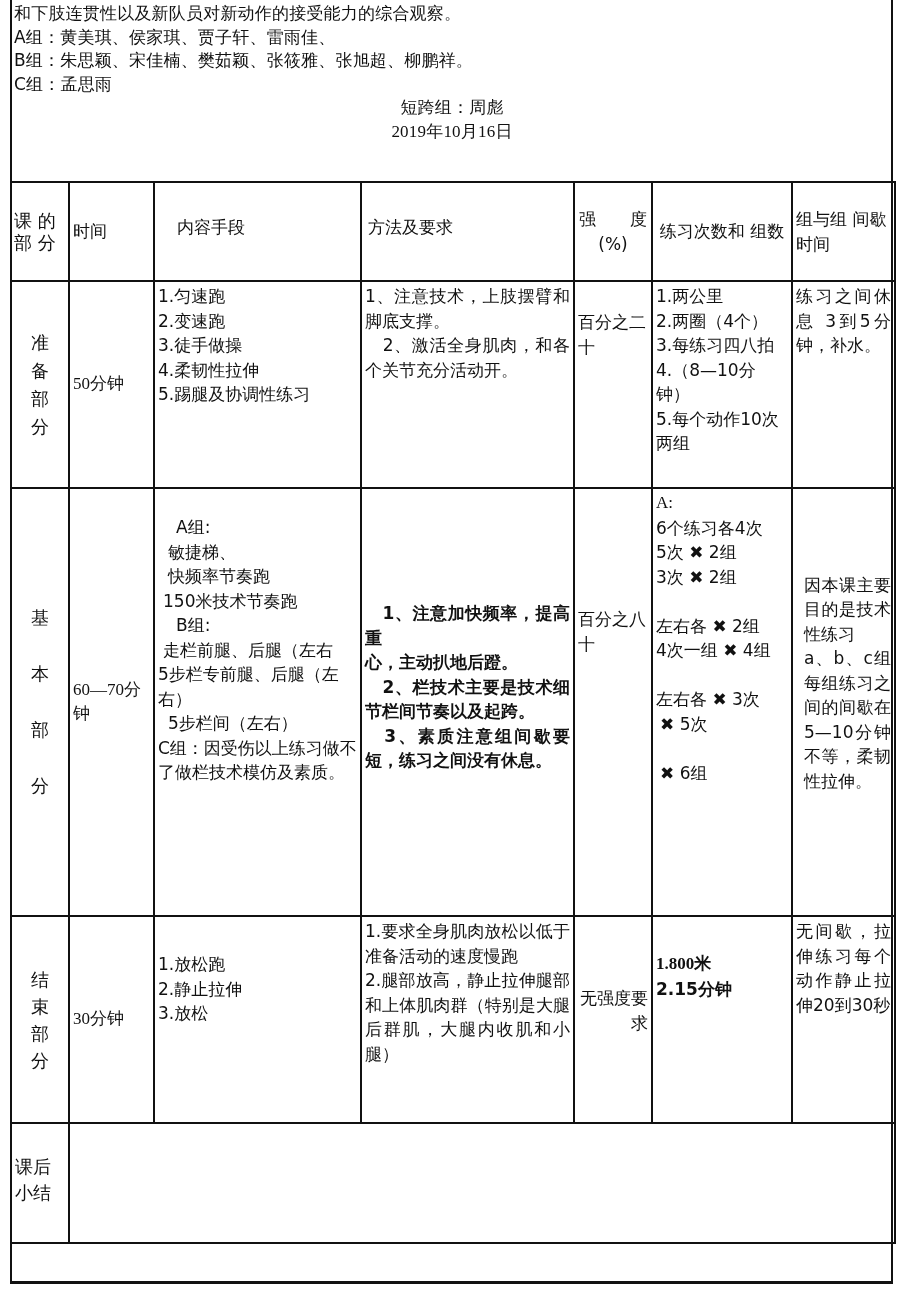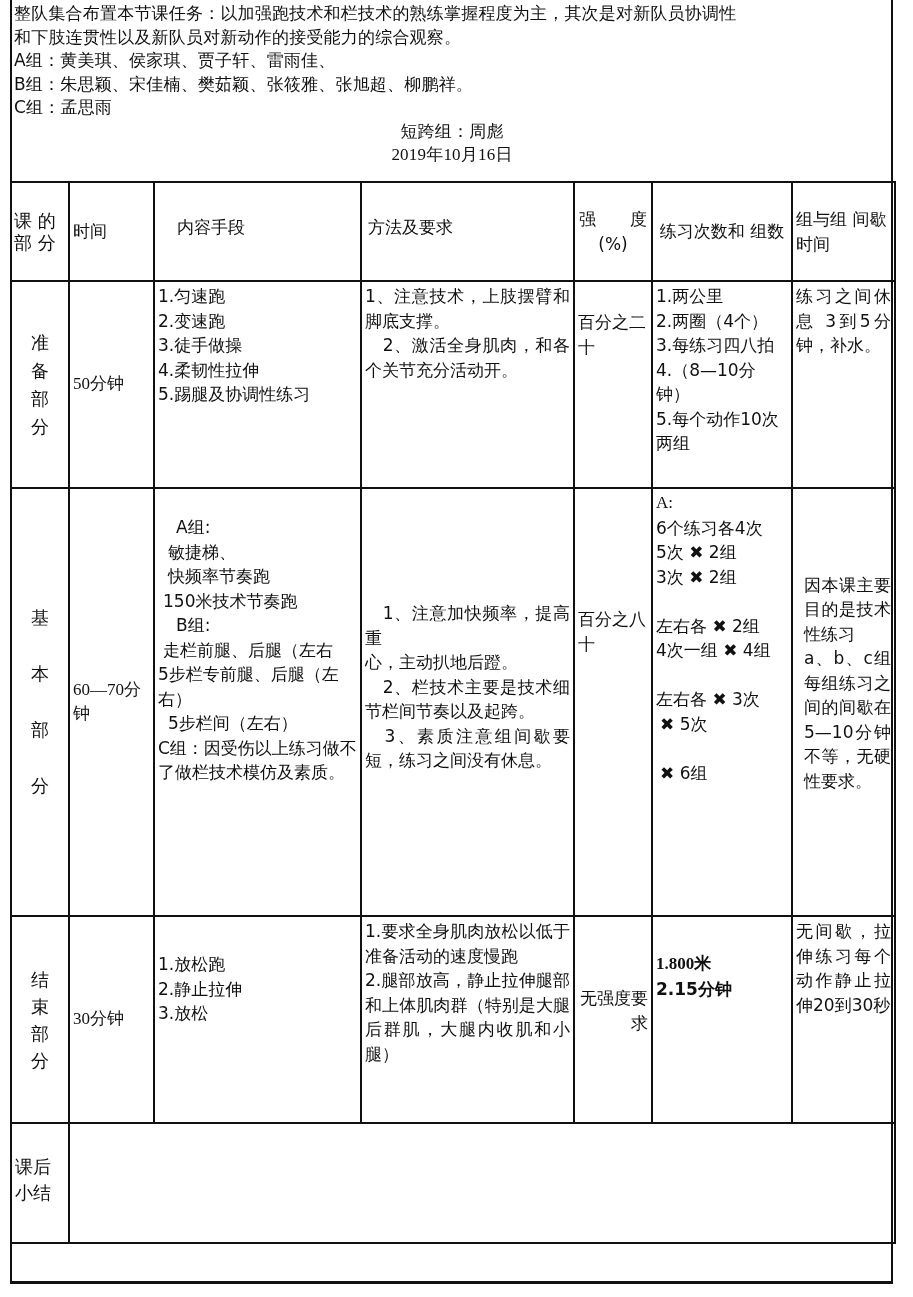--- a/index.html
+++ b/index.html
@@ -34,21 +34,20 @@
     .ml { display: block; }
     .indent1 { padding-left: 18px; }
     .indent2 { padding-left: 10px; }
   </style>
 </head>
 <body>
 
 <div class="frame"></div>
 
 <div class="intro">
-  <div class="line">整队集合布置本节课任务：以加强跑技术和栏技术的熟练掌握程度为主，其次是对新队员协调性</div>
   <div class="line">和下肢连贯性以及新队员对新动作的接受能力的综合观察。</div>
   <div class="line">A组：黄美琪、侯家琪、贾子轩、雷雨佳、</div>
   <div class="line">B组：朱思颖、宋佳楠、樊茹颖、张筱雅、张旭超、柳鹏祥。</div>
   <div class="line">C组：孟思雨</div>
   <div class="line center">短跨组：周彪</div>
   <div class="line center serif">2019年10月16日</div>
 </div>
 
 <table class="plan">
   <colgroup>
@@ -103,21 +102,21 @@
       <span class="ml indent1">A组:</span>
       <span class="ml indent2">敏捷梯、</span>
       <span class="ml indent2">快频率节奏跑</span>
       <span class="ml" style="padding-left:5px">150米技术节奏跑</span>
       <span class="ml indent1">B组:</span>
       <span class="ml" style="padding-left:5px">走栏前腿、后腿（左右</span>
       <span class="ml">5步栏专前腿、后腿（左右）</span>
       <span class="ml indent2">5步栏间（左右）</span>
       <span class="ml">C组：因受伤以上练习做不了做栏技术模仿及素质。</span>
     </td>
-    <td class="just" style="padding-top:112px;">
+    <td class="just" style="padding-top:112px;font-weight:bold;">
       <span class="ml">　1、注意加快频率，提高重</span>
       <span class="ml">心，主动扒地后蹬。</span>
       <span class="ml">　2、栏技术主要是技术细节栏间节奏以及起跨。</span>
       <span class="ml">　3、素质注意组间歇要短，练习之间没有休息。</span>
     </td>
     <td style="padding-top:118px;">百分之八十</td>
     <td>
       <span class="ml serif">A:</span>
       <span class="ml">6个练习各4次</span>
       <span class="ml">5次 ✖ 2组</span>
@@ -126,21 +125,21 @@
       <span class="ml">左右各 ✖ 2组</span>
       <span class="ml">4次一组 ✖ 4组</span>
       <span class="ml" style="height:24.5px"></span>
       <span class="ml">左右各 ✖ 3次</span>
       <span class="ml" style="padding-left:4px">✖ 5次</span>
       <span class="ml" style="height:24.5px"></span>
       <span class="ml" style="padding-left:4px">✖ 6组</span>
     </td>
     <td class="just vcenter" style="padding-bottom:40px;">
       <span class="ml" style="padding-left:8px">因本课主要目的是技术性练习</span>
-      <span class="ml" style="padding-left:8px">a、b、c组每组练习之间的间歇在5—10分钟不等，无硬性要求。</span>
+      <span class="ml" style="padding-left:8px">a、b、c组每组练习之间的间歇在5—10分钟不等，柔韧性拉伸。</span>
     </td>
   </tr>
 
   <tr style="height:207px">
     <td class="vcenter center" style="padding:0 12px;line-height:27px;font-size:18px;margin-left:48px;">结束部分</td>
     <td class="vcenter serif">30分钟</td>
     <td style="padding-top:35px;">
       <span class="ml">1.放松跑</span>
       <span class="ml">2.静止拉伸</span>
       <span class="ml">3.放松</span>

